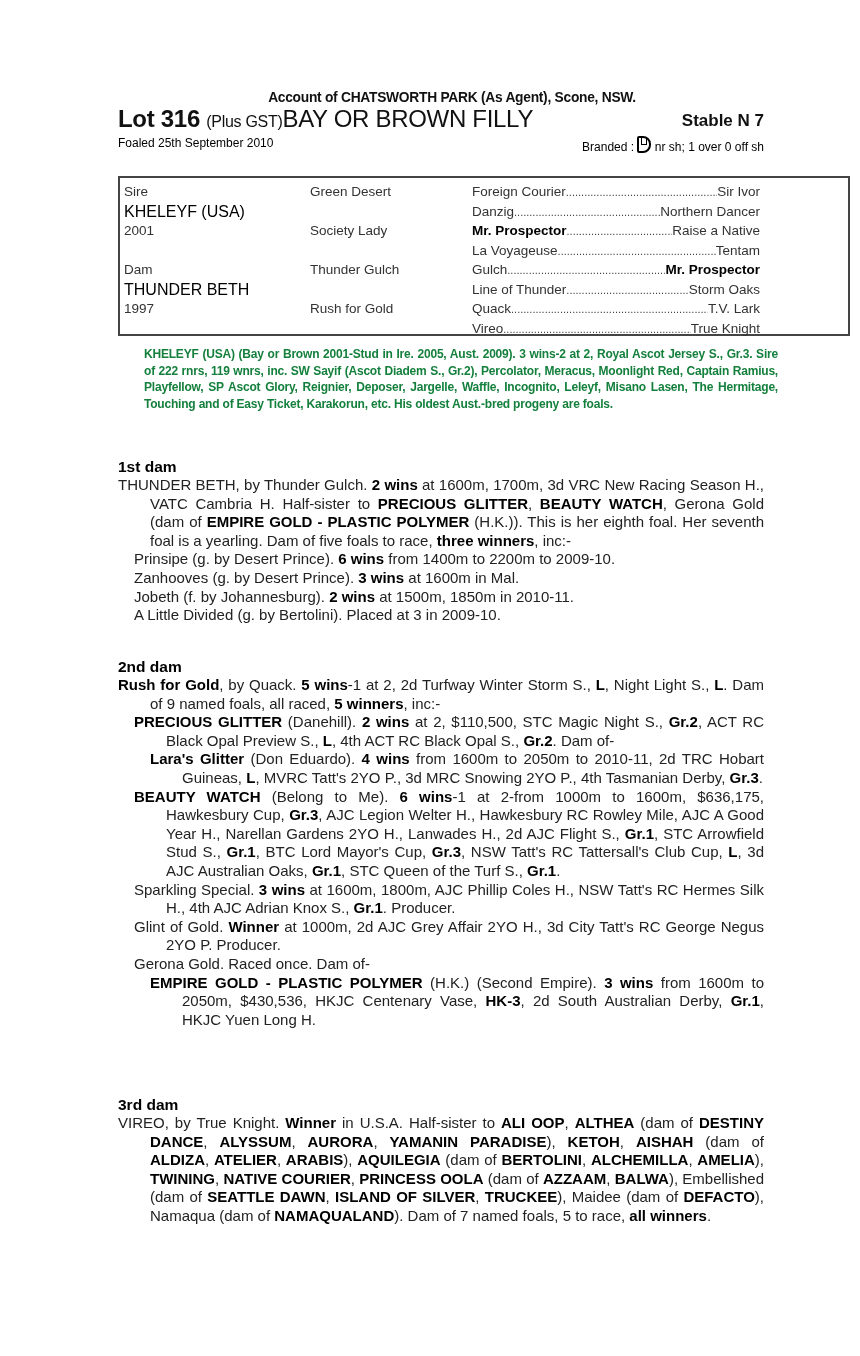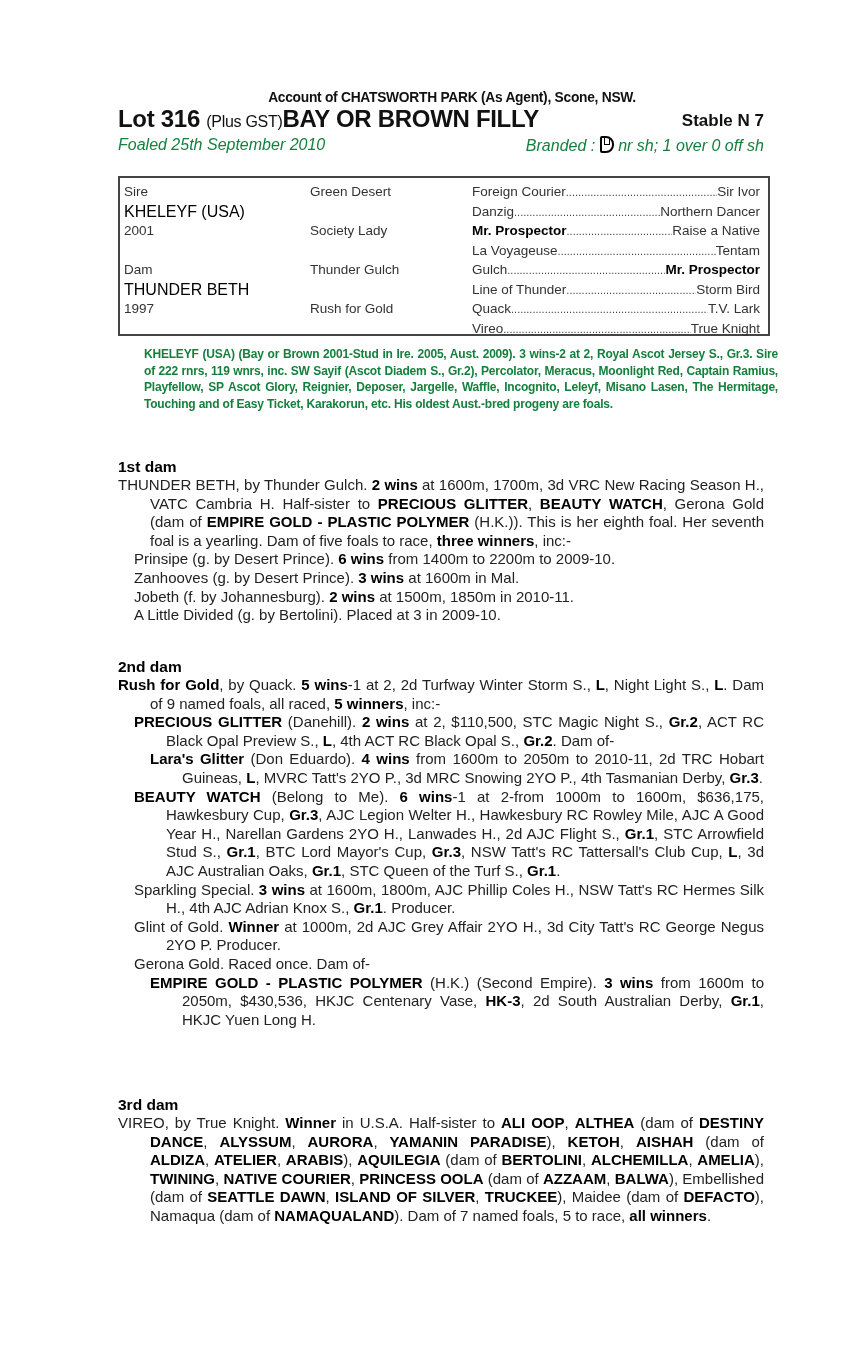--- a/index.html
+++ b/index.html
@@ -2,29 +2,29 @@
 <html><head>
 <meta charset="utf-8">
 <style>
   html, body { margin: 0; padding: 0; background: #ffffff; }
   body { width: 860px; height: 1356px; position: relative; color: #111; font-family: "Liberation Sans", sans-serif; }
   .page { position: absolute; left: 118px; top: 88px; width: 646px; }
   .account { text-align: center; font-weight: bold; font-size: 15px; letter-spacing: -0.3px; transform: scaleX(0.92); transform-origin: center; margin-left: 22px; }
   .lot-line { position: relative; height: 28px; margin-top: 0px; }
   .lot { position: absolute; left: 0; top: 0; font-weight: bold; font-size: 24px; letter-spacing: -0.3px; }
   .plus { font-weight: normal; font-size: 16px; letter-spacing: -0.3px; }
-  .desc { font-weight: bold; font-size: 24px; }
+  .desc { font-weight: normal; font-size: 24px; }
   .stable { position: absolute; right: 0; top: 6px; font-weight: bold; font-size: 17px; }
-  .foaled-line { position: relative; height: 24px; font-size: 16px; color: #15803d; font-style: italic; }
+  .foaled-line { position: relative; height: 24px; font-size: 12px; color: #000000; }
   .foaled { position: absolute; left: 0; top: 3px; }
   .branded { position: absolute; right: 0; top: 3px; }
   .brand-icon { display: inline-block; width: 14px; height: 17px; border: 2.5px solid #000; border-radius: 2px 8px 8px 2px; position: relative; vertical-align: -2px; box-sizing: border-box; }
   .brand-icon::after { content: ""; position: absolute; left: 2px; top: 0px; width: 4px; height: 6px; border: 1.5px solid #000; border-top: none; }
 
-  .pedigree { position: absolute; left: 118px; top: 176px; width: 652px; height: 160px; border: 2px solid #444; box-sizing: border-box; }
+  .pedigree { position: absolute; left: 118px; top: 176px; width: 732px; height: 160px; border: 2px solid #444; box-sizing: border-box; }
   .ped-col { position: absolute; top: 4px; font-size: 13.5px; color: #333; }
   .ped-c1 { left: 4px; width: 180px; }
   .ped-c2 { left: 190px; width: 170px; }
   .ped-c3 { left: 352px; width: 288px; }
   .ped-row { height: 19.5px; line-height: 19.5px; white-space: nowrap; }
   .ped-big { font-weight: normal; font-size: 16px; color: #000; }
   .ped-line { display: flex; align-items: baseline; }
   .ped-line .l, .ped-line .r { flex: 0 0 auto; }
   .ped-line .dots { flex: 1 1 auto; overflow: hidden; white-space: nowrap; color: #444; letter-spacing: 0px; font-size: 11px; }
   .ped-line .dots::before { content: "................................................................................................................................"; }
@@ -103,21 +103,21 @@
         <span class="r">Tentam</span>
       </div>
     <div class="ped-row ped-line">
         <span class="l">Gulch</span>
         <span class="dots"></span>
         <span class="r b">Mr. Prospector</span>
       </div>
     <div class="ped-row ped-line">
         <span class="l">Line of Thunder</span>
         <span class="dots"></span>
-        <span class="r">Storm Bird</span>
+        <span class="r">Storm Oaks</span>
       </div>
     <div class="ped-row ped-line">
         <span class="l">Quack</span>
         <span class="dots"></span>
         <span class="r">T.V. Lark</span>
       </div>
     <div class="ped-row ped-line">
         <span class="l">Vireo</span>
         <span class="dots"></span>
         <span class="r">True Knight</span>

